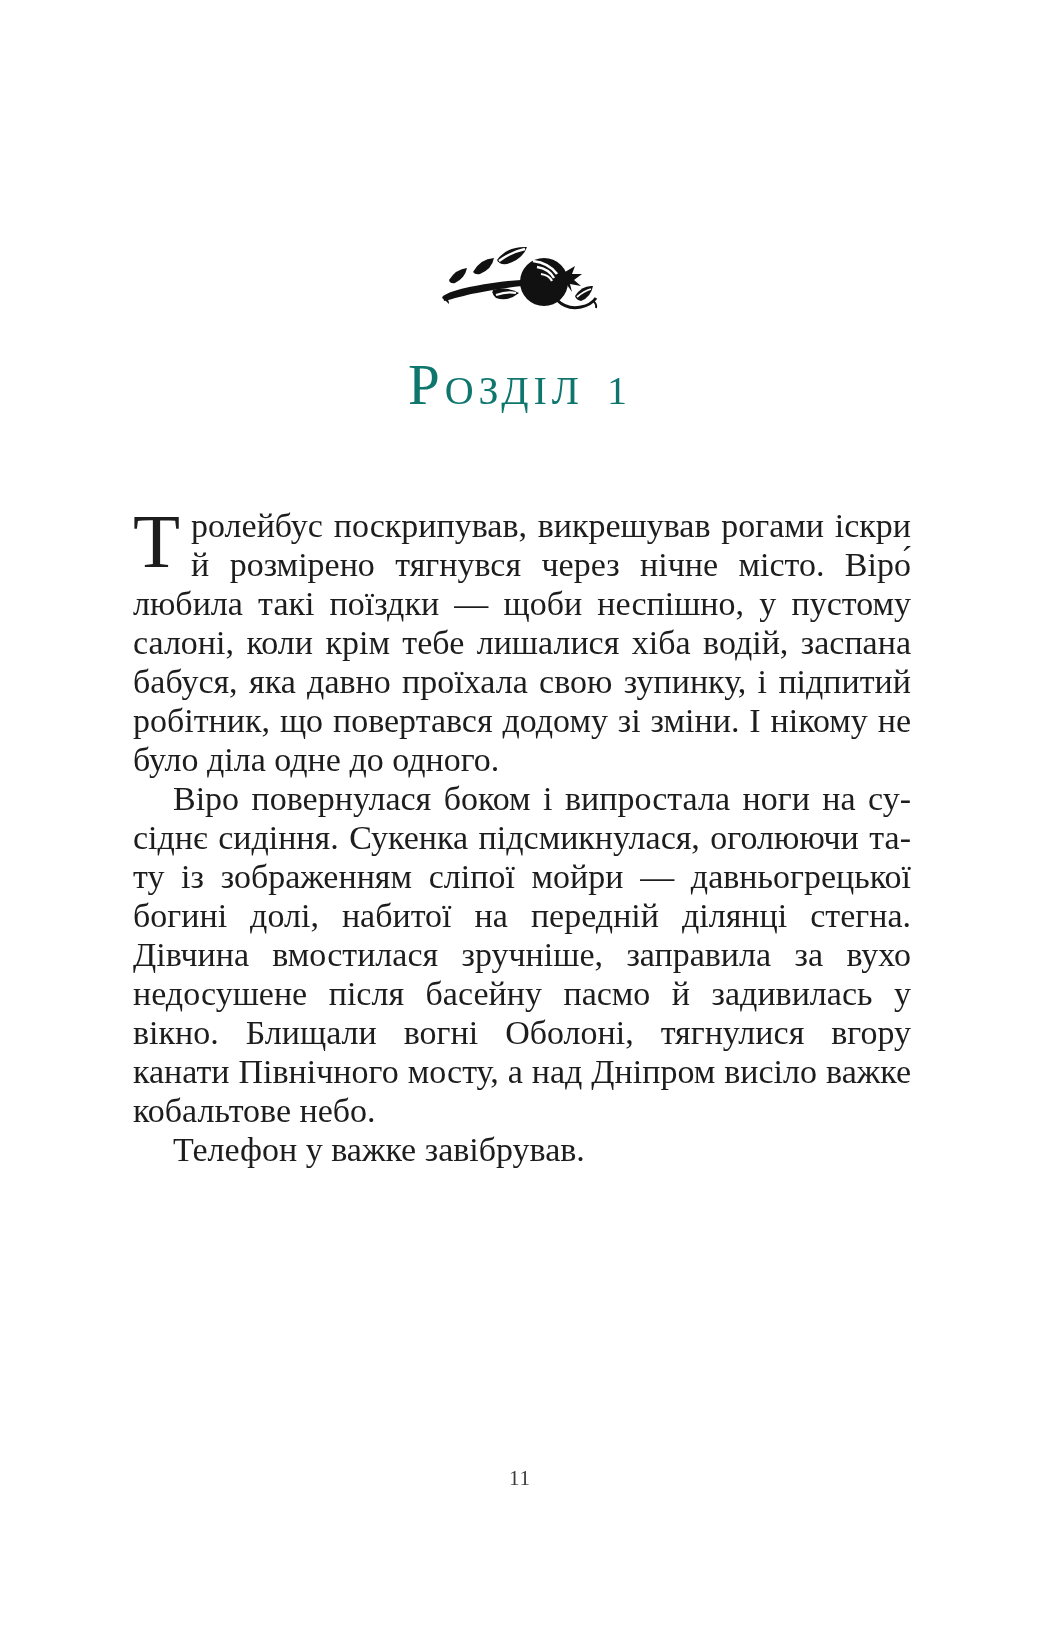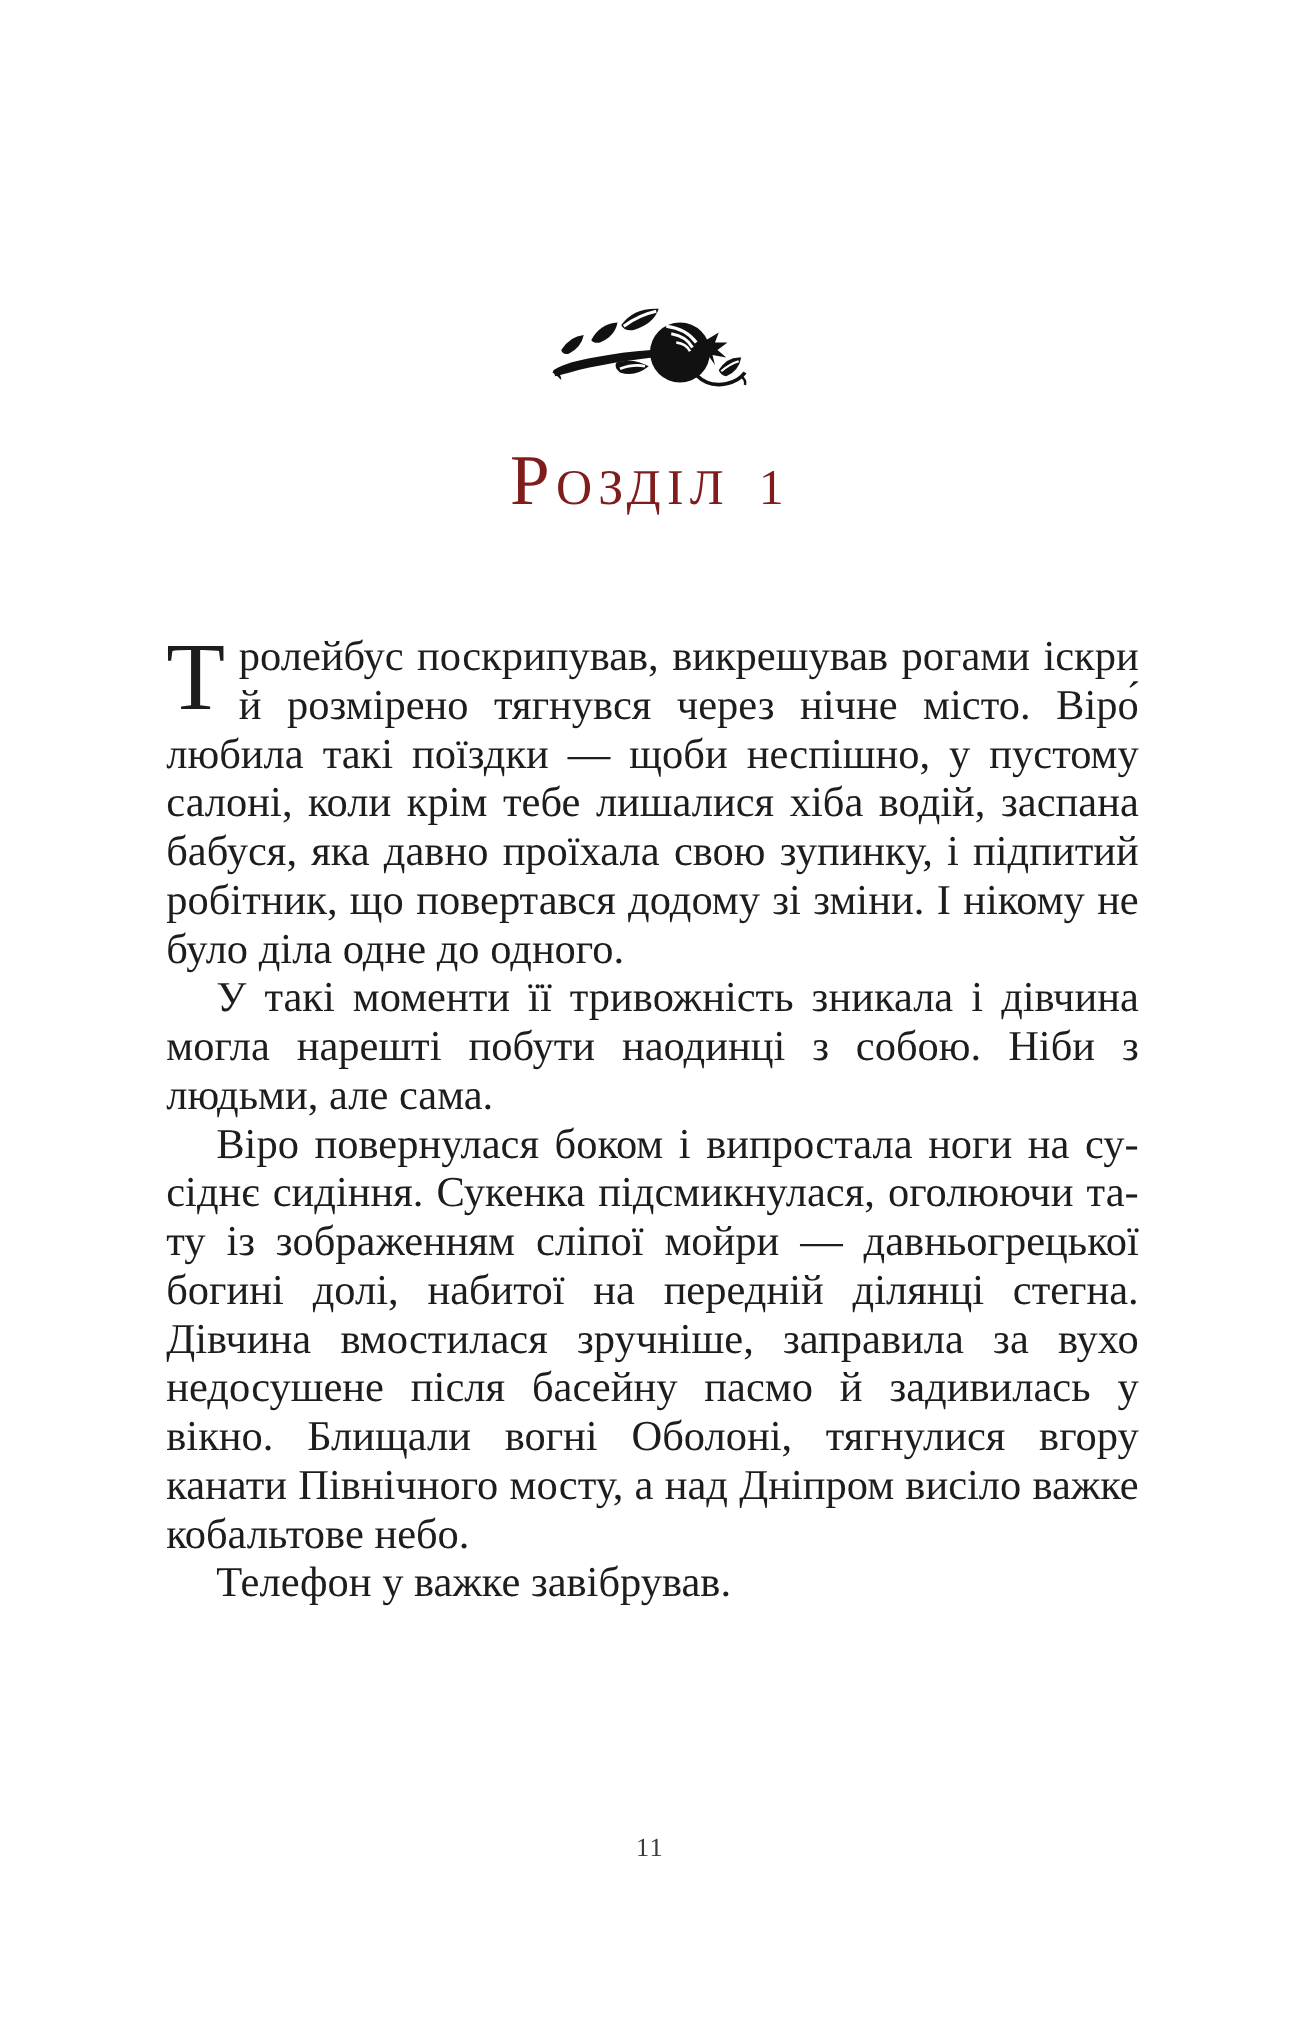--- a/index.html
+++ b/index.html
@@ -28,21 +28,21 @@
   .chapter-title {
     position: absolute;
     top: 352px;
     left: 0;
     width: 100%;
     text-align: center;
     font-size: 40px;
     letter-spacing: 5px;
     word-spacing: 8px;
     text-transform: uppercase;
-    color: #7f1d1d;
+    color: #0f766e;
     font-weight: normal;
   }
   .chapter-title::first-letter {
     font-size: 57px;
   }
   .body-text {
     position: absolute;
     left: 133px;
     top: 506px;
     width: 778px;
@@ -106,20 +106,19 @@
 
       <path d="M134,52 Q141,41 152,42 Q150,53 140,57 Q135,56 134,52 Z" fill="#111"></path>
       <path d="M136,53 Q143,47 150,45" stroke="#fff" stroke-width="1.8" fill="none"></path>
     </svg>
   </div>
 
   <h1 class="chapter-title">Розділ 1</h1>
 
   <div class="body-text">
       <p class="para dropcap"><span>Тролейбус поскрипував, викрешував рогами іскри й розмірено тягнувся через нічне місто. Віро́ любила такі поїздки — щоби неспішно, у пустому салоні, коли крім тебе лишалися хіба водій, заспана бабуся, яка давно проїхала свою зупинку, і підпитий робітник, що повер­тався додому зі зміни. І нікому не було діла одне до одного.</span></p>
-      <p class="para"><span>У такі моменти її тривожність зникала і дівчина могла нарешті побути наодинці з собою. Ніби з людь­ми, але сама.</span></p>
       <p class="para"><span>Віро повернулася боком і випростала ноги на су­сіднє сидіння. Сукенка підсмикнулася, оголюючи та­ту із зображенням сліпої мойри — давньогрецької бо­гині долі, набитої на передній ділянці стегна. Дівчина вмостилася зручніше, заправила за вухо недосушене після басейну пасмо й задивилась у вікно. Блищали вог­ні Оболоні, тягнулися вгору канати Північного мосту, а над Дніпром висіло важке кобальтове небо.</span></p>
       <p class="para"><span>Телефон у важке завібрував.</span></p>
     </div>
 
   <div class="page-number">11</div>
 
 </div>
 
 </body></html>

